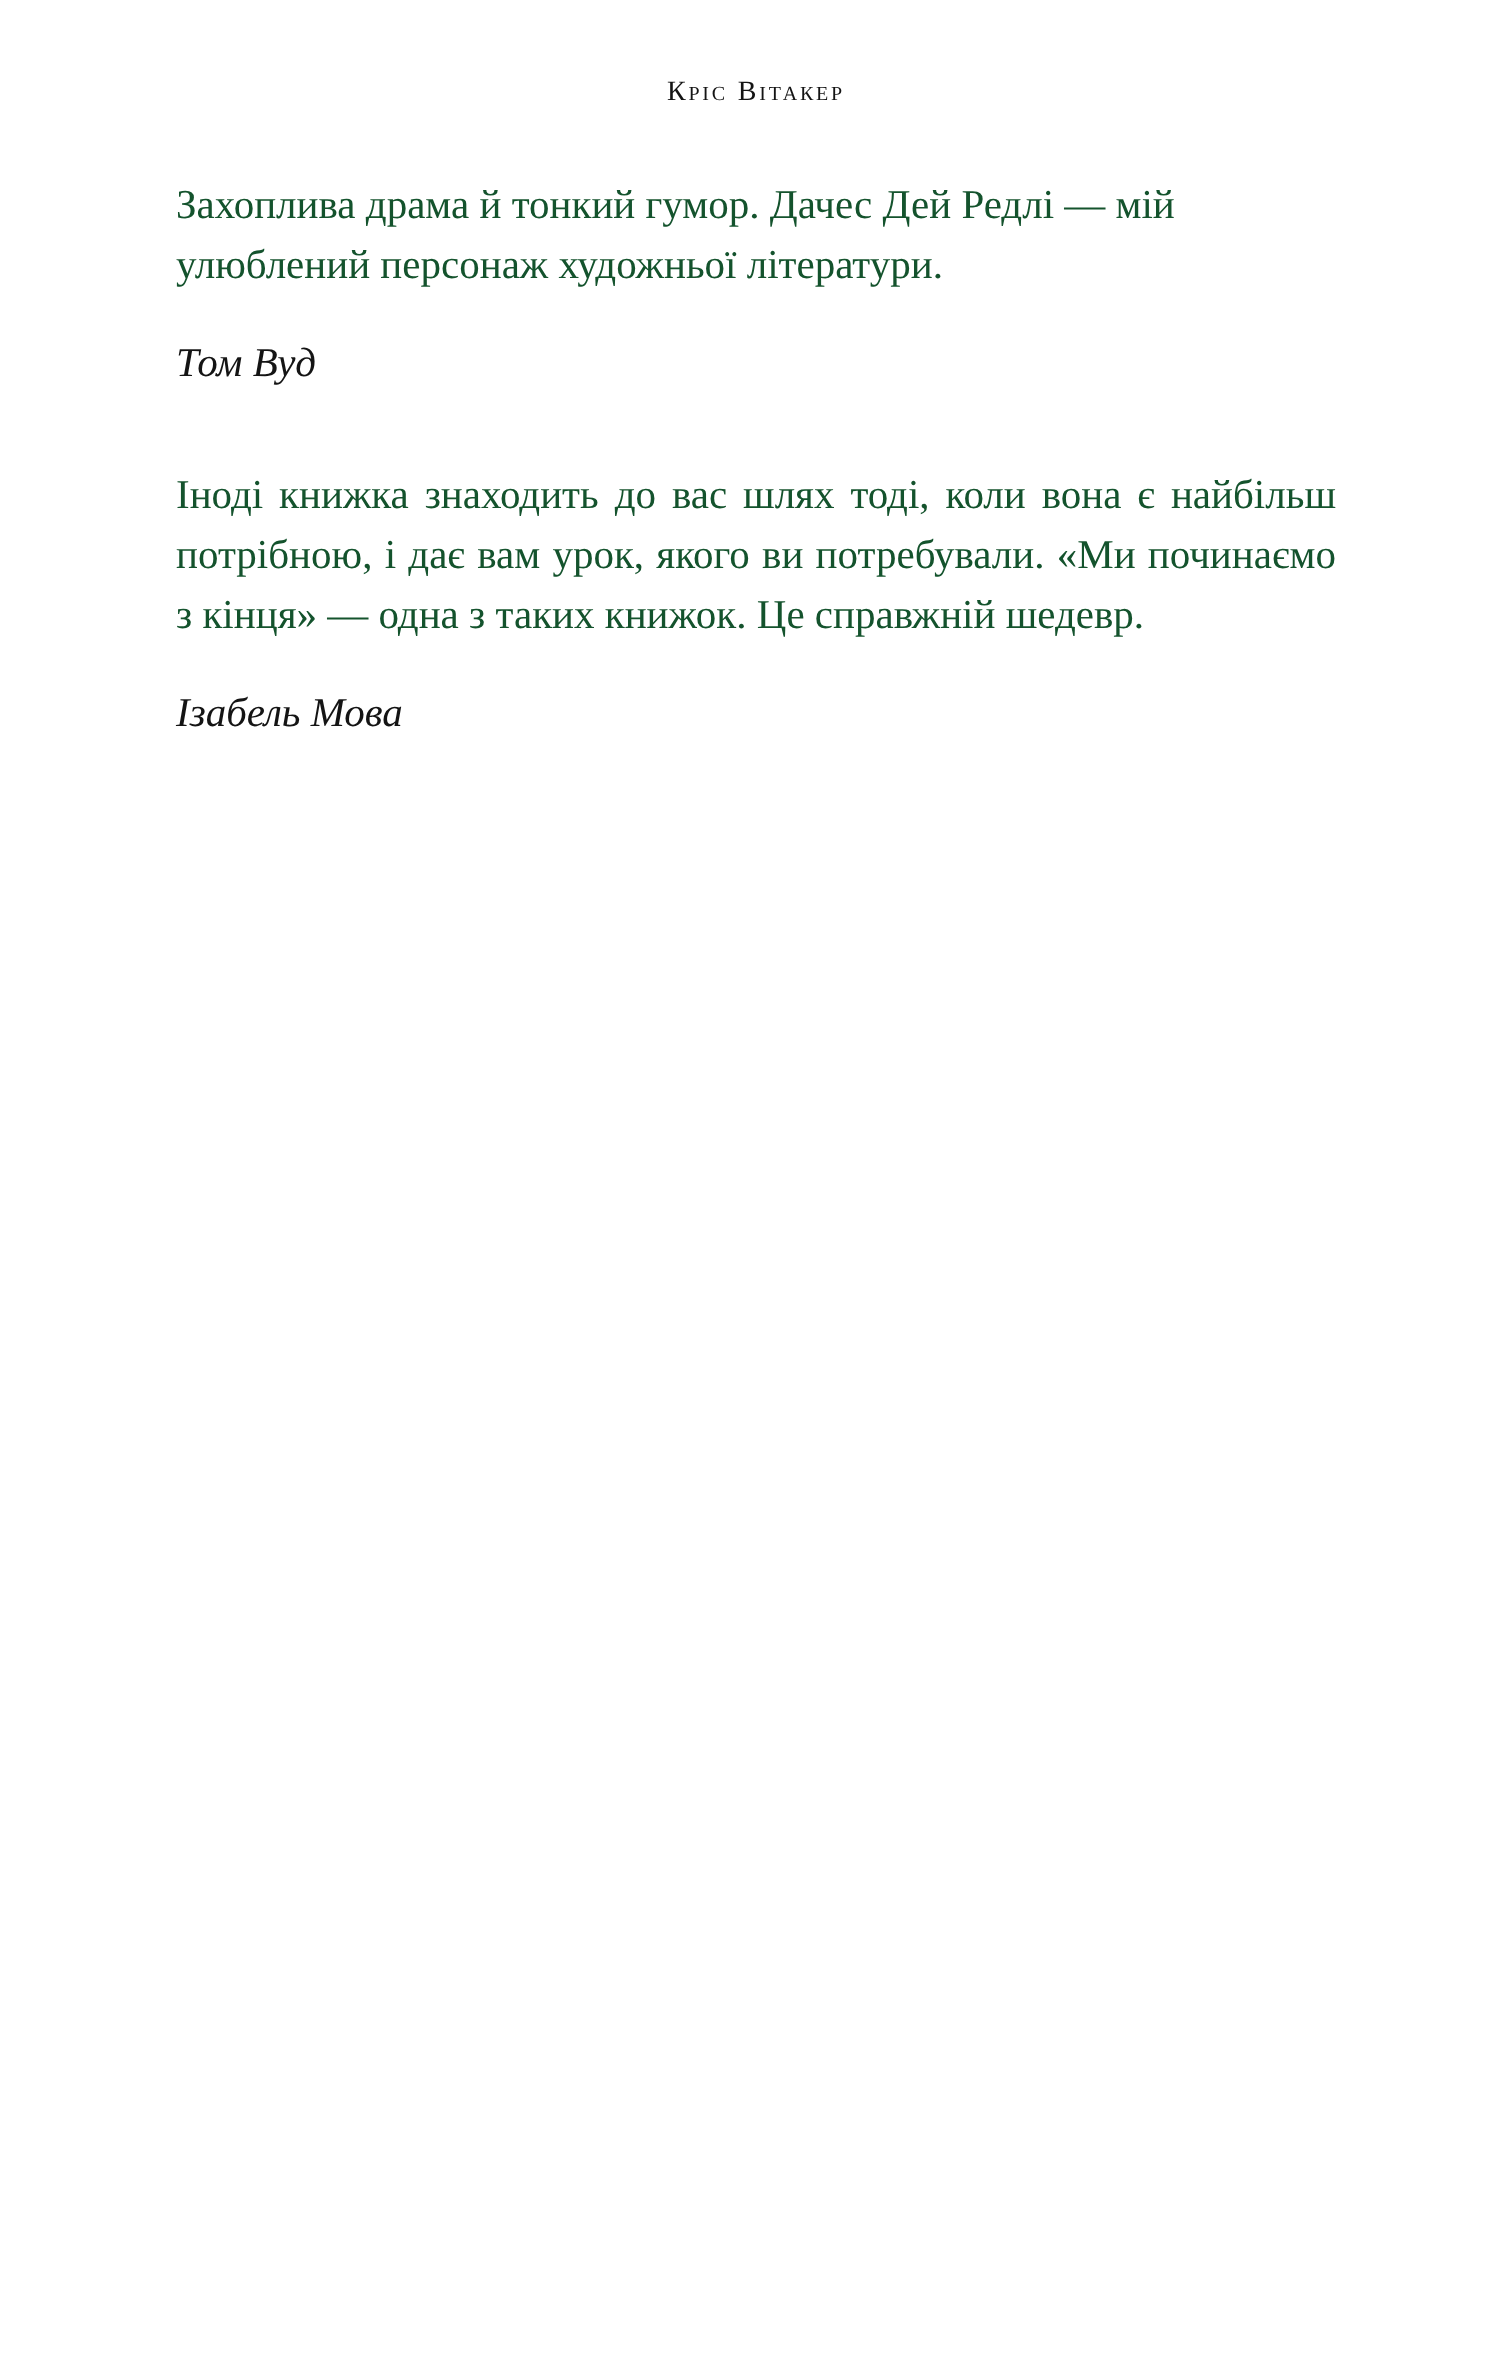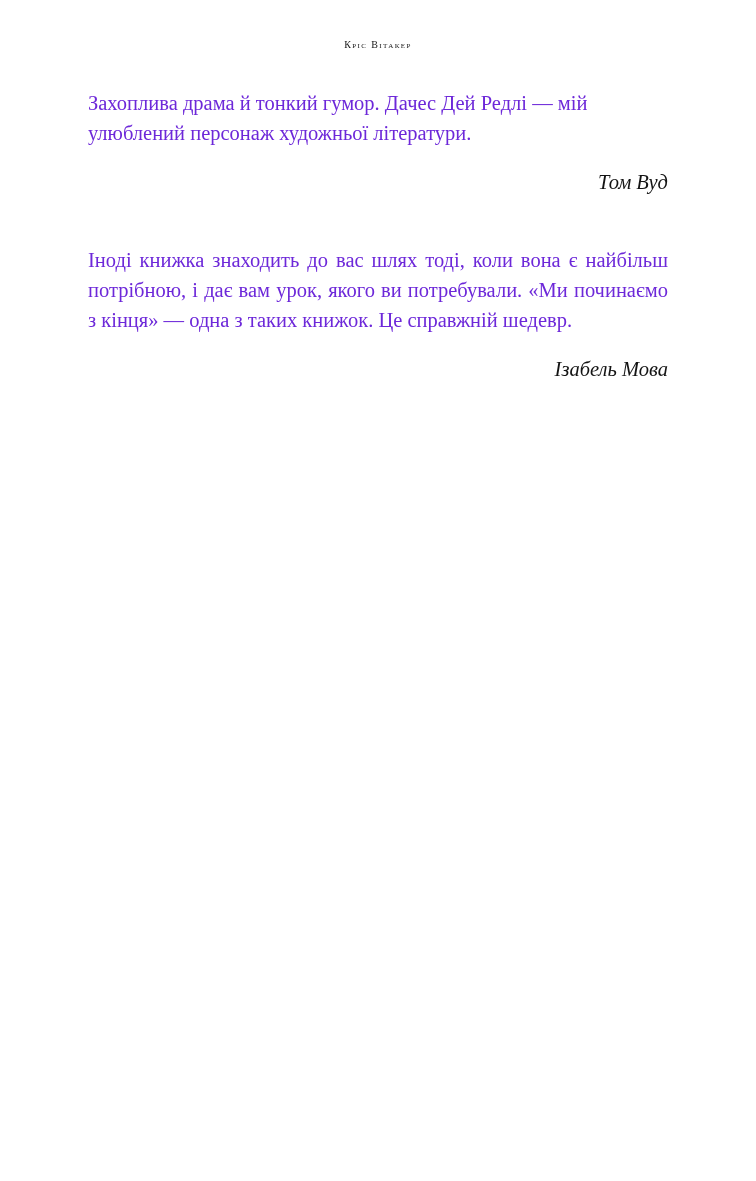--- a/index.html
+++ b/index.html
@@ -21,64 +21,63 @@
   }
 
   
   .running-head {
     position: absolute;
     top: 40px;
     left: 0;
     width: 756px;
     text-align: center;
     font-family: "Liberation Serif", "DejaVu Serif", serif;
-    font-size: 10px;
+    font-size: 14px;
     font-variant: small-caps;
     font-feature-settings: "smcp";
     letter-spacing: 1.4px;
     color: #141414;
     line-height: 1;
   }
 
   
   .textblock {
     position: absolute;
     top: 88px;
     left: 88px;
     width: 580px;
   }
 
   .blurb {
     margin: 0;
   }
 
   .blurb + .blurb {
-    margin-top: 48px;
+    margin-top: 36px;
   }
 
   .blurb-body {
     margin: 0;
     font-size: 20.5px;
     line-height: 30px;
     text-align: justify;
     text-justify: inter-word;
     hyphens: manual;
-    color: #6d28d9;
+    color: #14532d;
   }
 
   .blurb-body.ragged {
     text-align: left;
   }
 
   .blurb-attrib {
     margin: 0;
     margin-top: 19px;
     font-size: 20.5px;
     line-height: 30px;
-    text-align: right;
     font-style: italic;
     color: #141414;
   }
 </style>
 </head>
 <body>
 
 <div class="page" style="background: rgb(255, 255, 255); color: rgb(20, 20, 20);">
 
   <div class="running-head">Кріс Вітакер</div>

